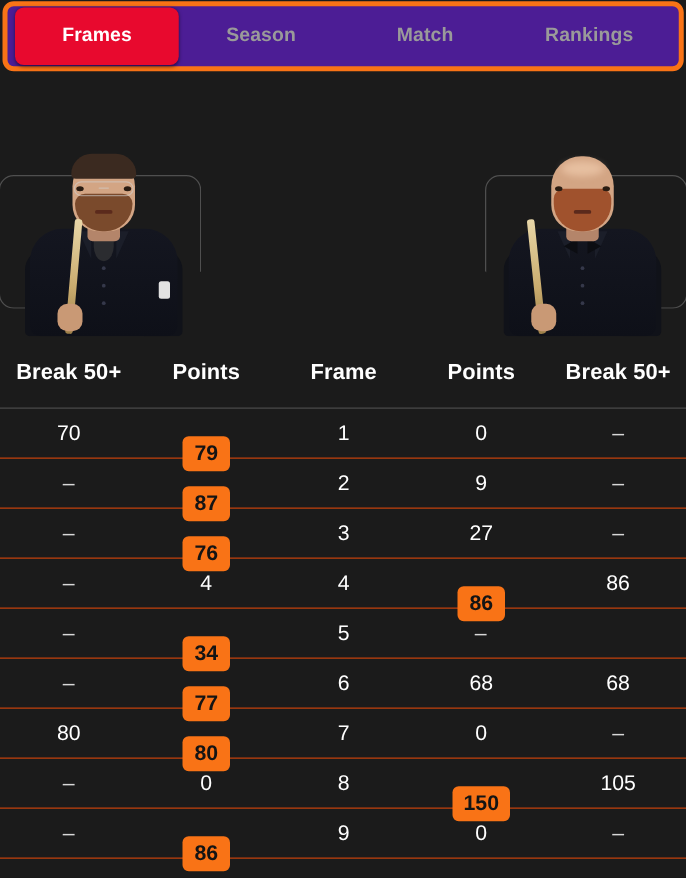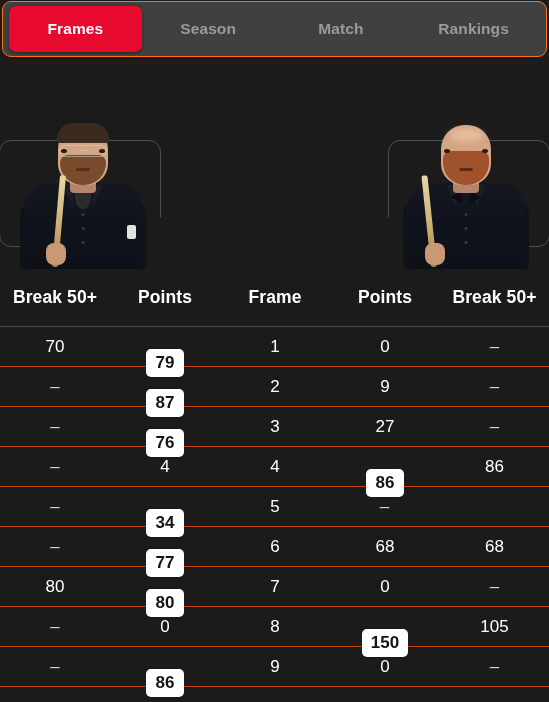--- a/index.html
+++ b/index.html
@@ -19,22 +19,22 @@
     background: #1b1b1b;
   }
 
   
   .tabbar {
     position: absolute;
     left: 2px;
     top: 1px;
     width: 545px;
     height: 56px;
-    background: #404040;
-    border: 1px solid #f97316;
+    background: #4c1d95;
+    border: 4px solid #f97316;
     border-radius: 9px;
     display: flex;
     align-items: center;
     padding: 5px 6px;
   }
   .tab {
     flex: 1 1 0;
     height: 46px;
     display: flex;
     align-items: center;
@@ -263,21 +263,21 @@
   .val {
     display: inline-flex;
     align-items: center;
     justify-content: center;
     min-width: 20px;
     line-height: 1;
     font-size: 17px;
     color: #ffffff;
   }
   .val.hl {
-    background: #ffffff;
+    background: #f97316;
     color: #141414;
     font-weight: bold;
     border-radius: 5px;
     padding: 5px 9px 6px 9px;
     min-width: 38px;
     margin-top: 32px;
   }
   .val.dash { color: #d8d8d8; }
 </style>
 </head>

